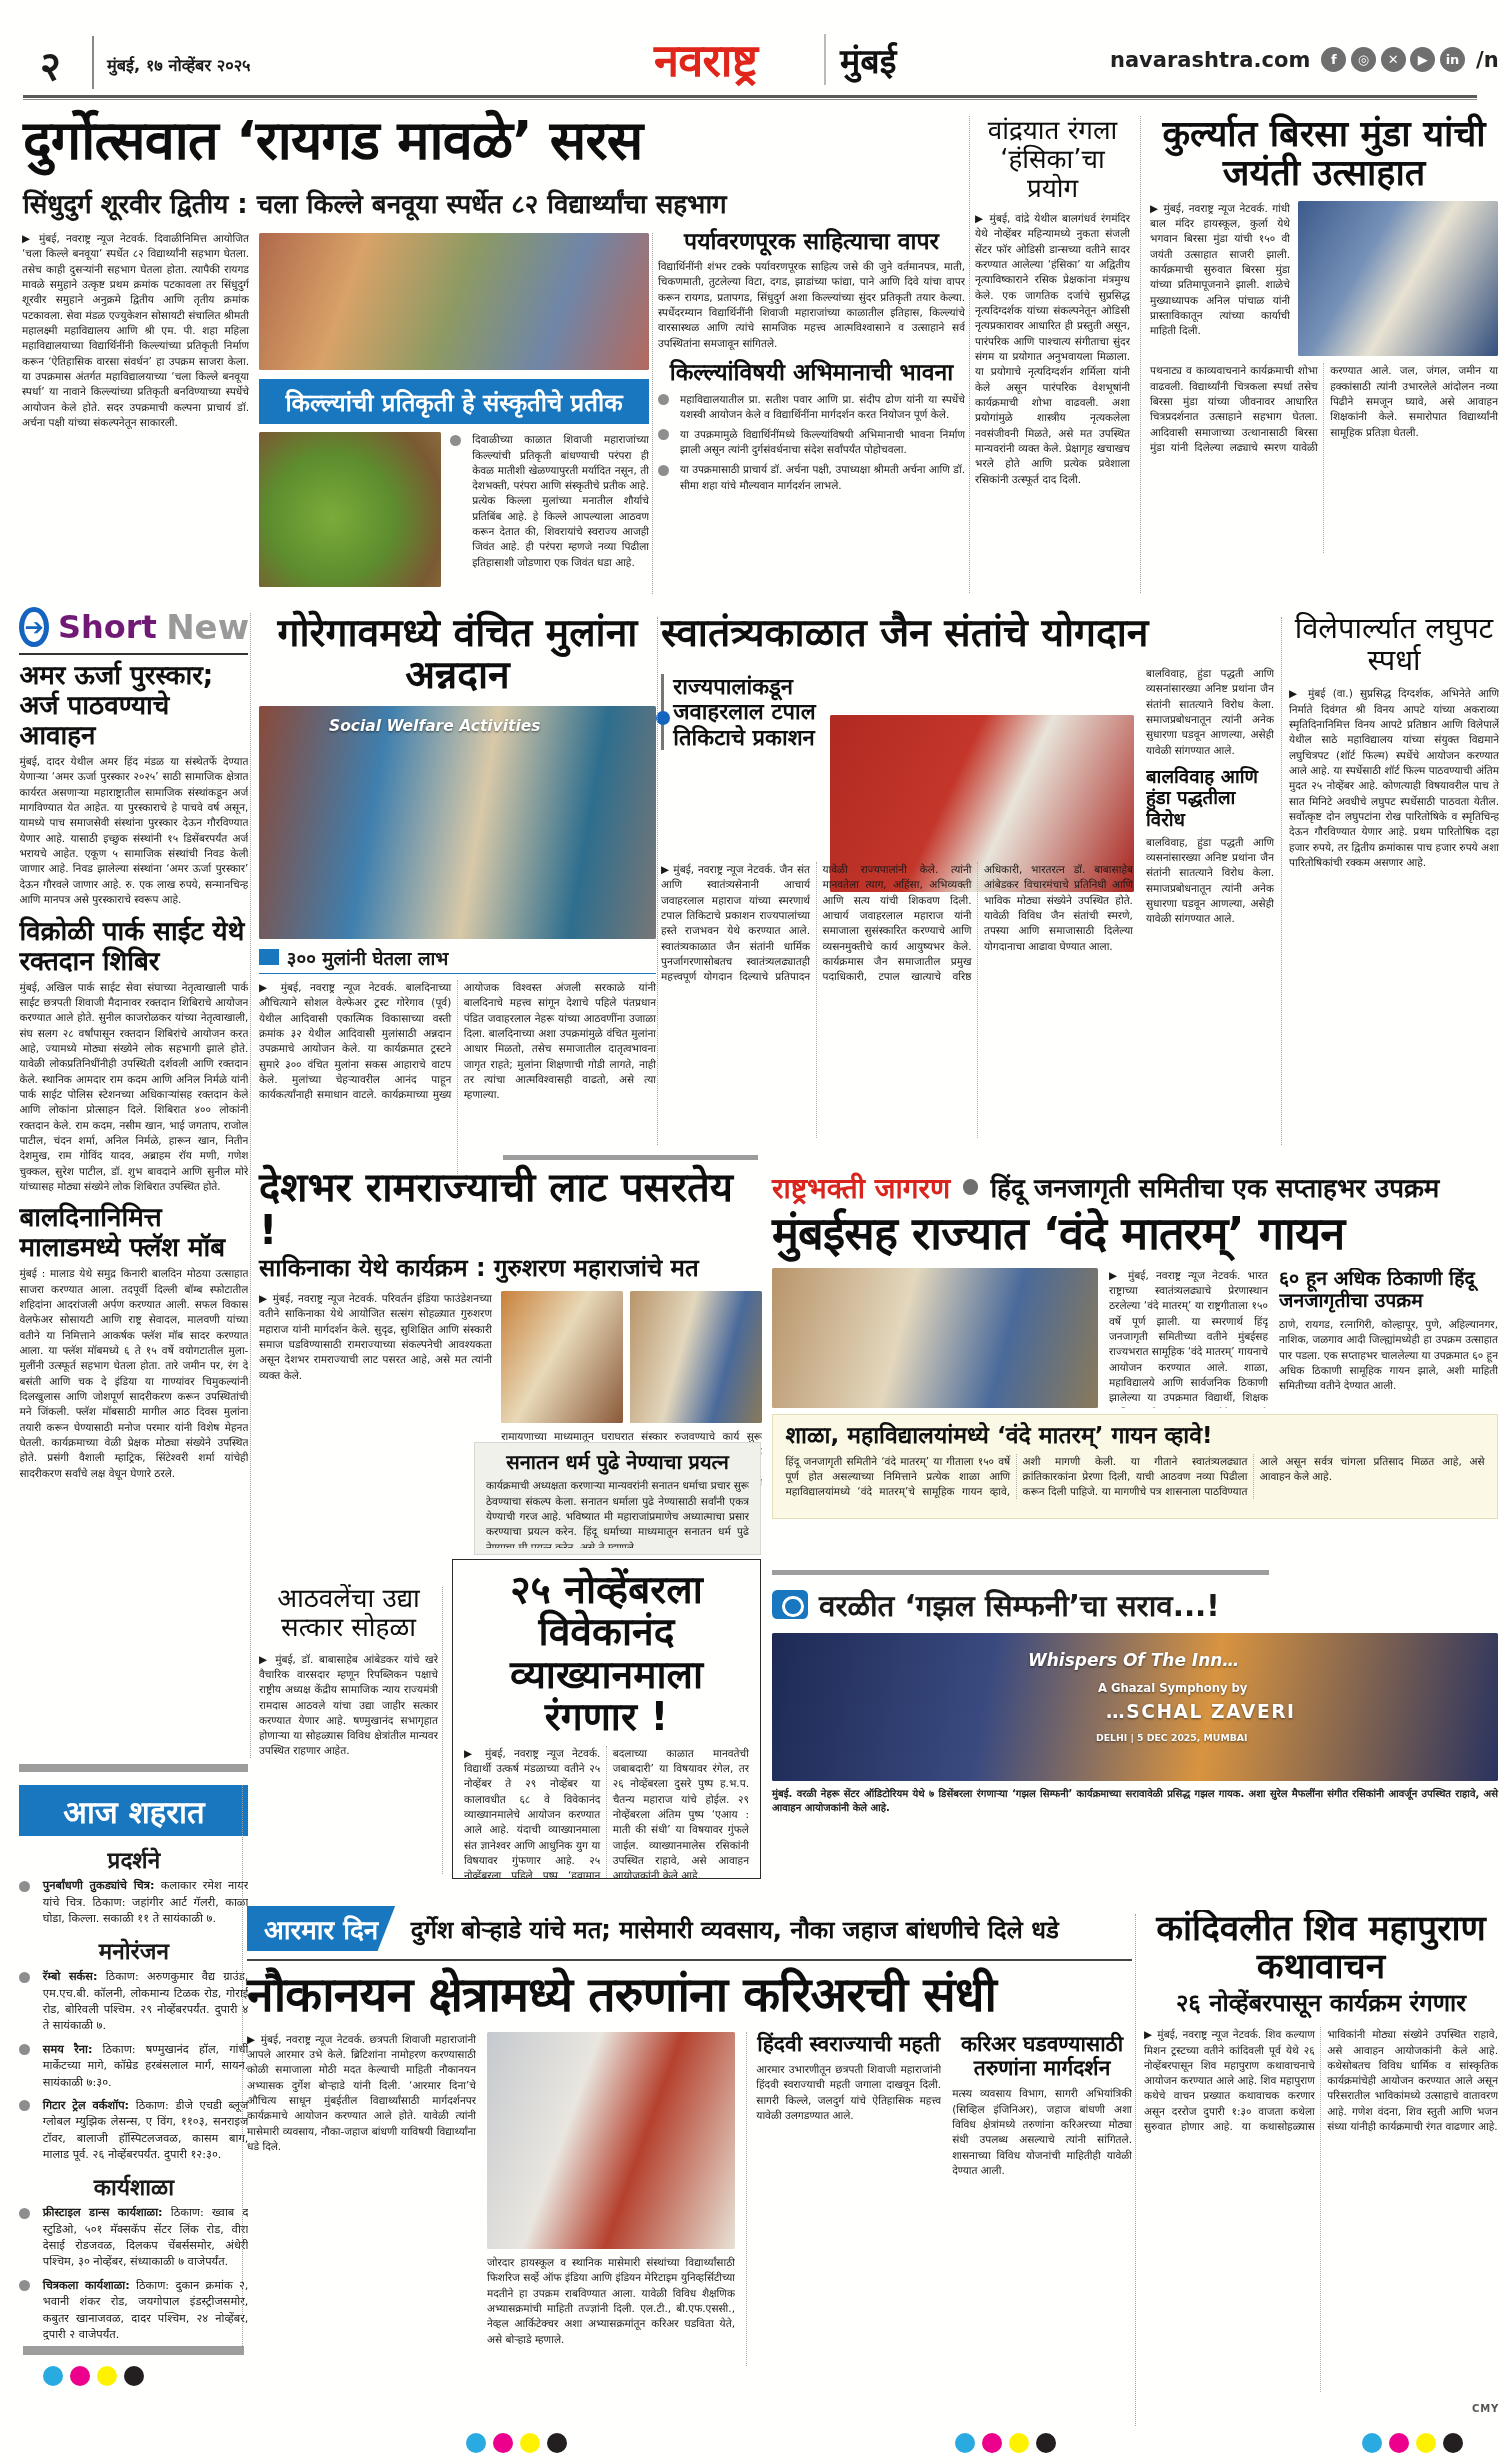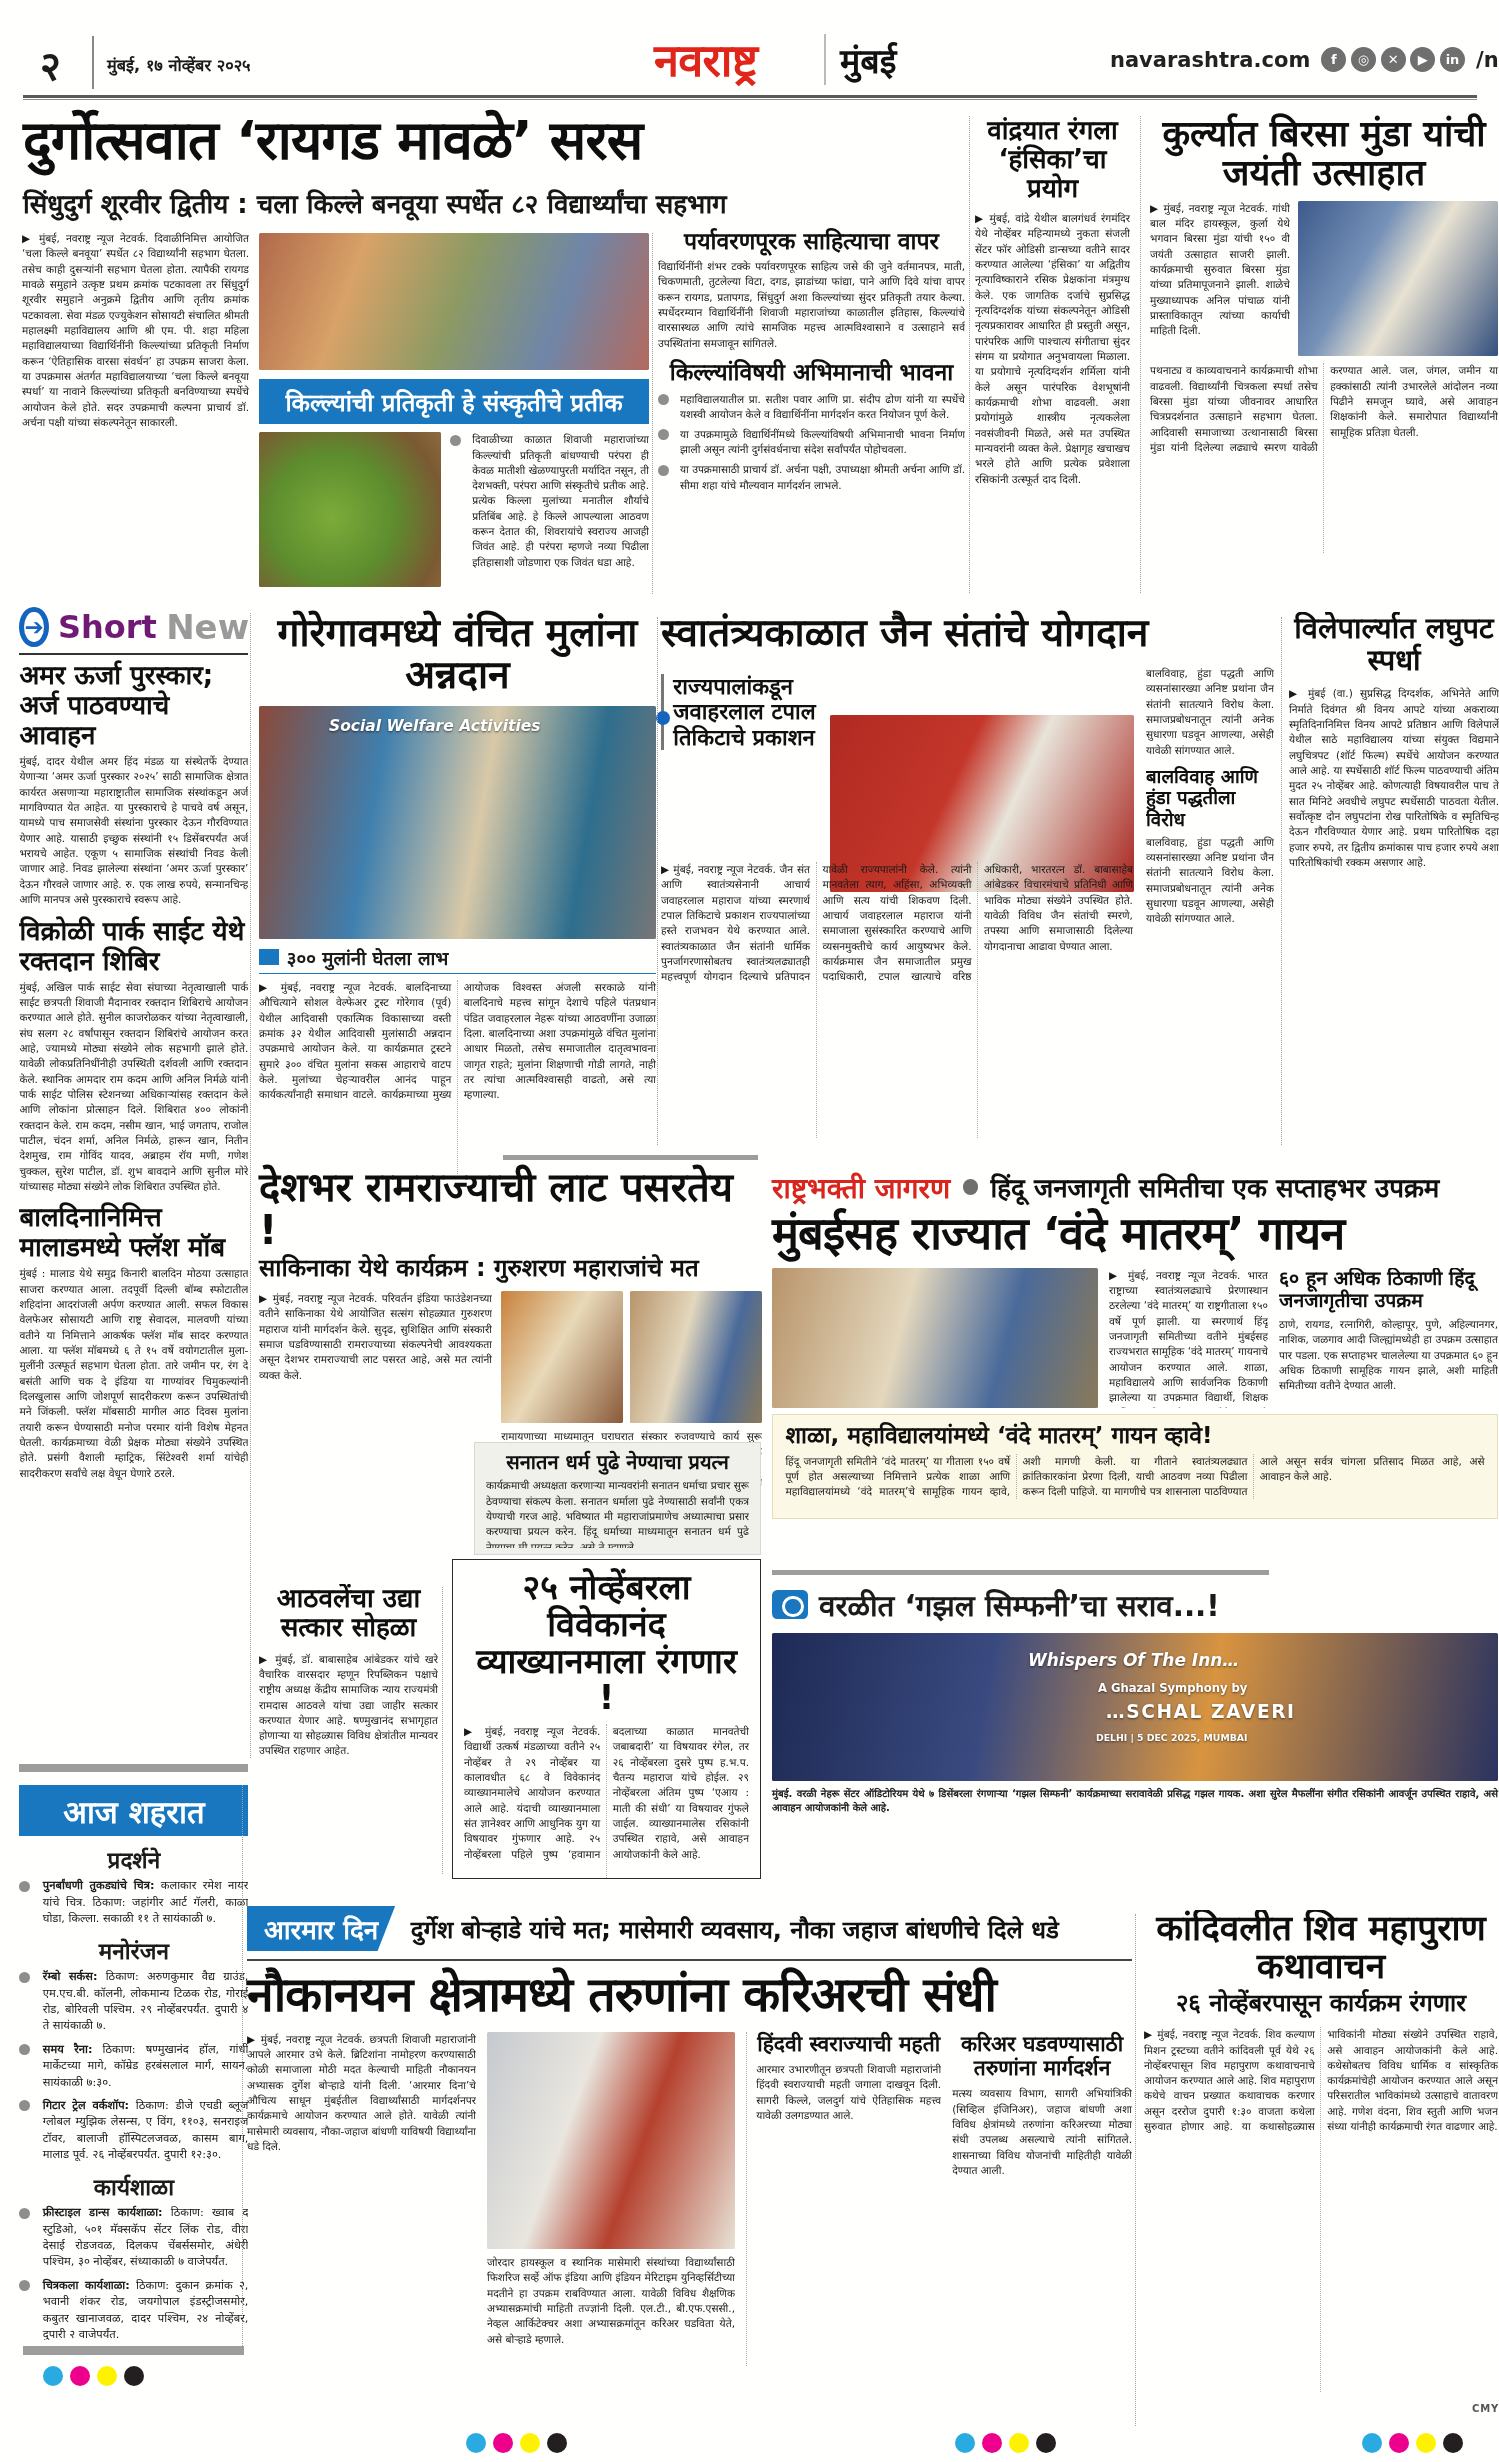--- a/index.html
+++ b/index.html
@@ -17,21 +17,21 @@
   .vrule { width:1.6px; background:#888; }
   .toprule { left:23px; right:23px; border-top:3.1px solid #5a5a5a; border-bottom:1.2px solid #8a8a8a; height:5.4px; }
   .soc { display:inline-flex; gap:4.7px; vertical-align:middle; }
   .soc span { width:25px; height:25px; border-radius:50%; background:#6f6f6f; color:#fff;
               font-size:13px; font-weight:700; display:inline-flex; align-items:center; justify-content:center; }
 
   
   .h-xl  { font-size:54px; font-weight:800; color:#0e0e0e; letter-spacing:-0.8px; line-height:1.02; }
   .h-sub { font-size:26px; font-weight:800; color:#161616; }
   .h-lg  { font-size:36px; font-weight:800; color:#0e0e0e; line-height:1.08; text-align:center; }
-  .h-md  { font-size:29px; font-weight:700; color:#0e0e0e; line-height:1.12; text-align:center; }
+  .h-md  { font-size:29px; font-weight:400; color:#0e0e0e; line-height:1.12; text-align:center; }
   .h-sm  { font-size:21px; font-weight:800; color:#101010; line-height:1.15; }
   .body-txt { font-size:10.5px; line-height:1.46; text-align:justify; color:#191919; }
   .cols2 { columns:2; column-gap:12.4px; column-rule:0.8px dotted #adadad; }
   .cols3 { columns:3; column-gap:12.4px; column-rule:0.8px dotted #adadad; }
   .kicker-red { color:#d9251d; font-size:28px; font-weight:800; }
   .kicker-blk { color:#101010; font-size:26px; font-weight:800; }
   .bullet-dot { display:inline-block; width:11px; height:11px; border-radius:50%; background:#8e8e8e; margin-right:6.2px; }
   .bluebar-title { background:#1877bf; color:#fff; font-size:24px; font-weight:800; text-align:center; padding:6.2px 4.7px; }
   .graybar { background:#9d9d9d; }
   .vsep { border-left:1.6px dotted #9f9f9f; width:0; }
@@ -231,21 +231,21 @@
     </div>
   </div>
 
   <div class="abs" style="left:259px; top:1584px; width:179px; height:295px; overflow:hidden;">
     <div class="h-md" style="font-size:26px;">आठवलेंचा उद्या सत्कार सोहळा</div>
     <div class="body-txt" style="margin-top:9.3px;">▶ मुंबई, डॉ. बाबासाहेब आंबेडकर यांचे खरे वैचारिक वारसदार म्हणून रिपब्लिकन पक्षाचे राष्ट्रीय अध्यक्ष केंद्रीय सामाजिक न्याय राज्यमंत्री रामदास आठवले यांचा उद्या जाहीर सत्कार करण्यात येणार आहे. षण्मुखानंद सभागृहात होणाऱ्या या सोहळ्यास विविध क्षेत्रांतील मान्यवर उपस्थित राहणार आहेत.</div>
   </div>
   <div class="abs vsep" style="left:442px; top:1587px; height:287px;"></div>
 
   <div class="abs boxed" style="left:452px; top:1559px; width:309px; height:320px; padding:9.3px 11px; overflow:hidden;">
-    <div class="h-lg" style="font-size:34px;">२५ नोव्हेंबरला विवेकानंद व्याख्यानमाला रंगणार !</div>
+    <div class="h-lg" style="font-size:39px;">२५ नोव्हेंबरला विवेकानंद व्याख्यानमाला रंगणार !</div>
     <div class="body-txt cols2" style="margin-top:7.8px; height:202px;">▶ मुंबई, नवराष्ट्र न्यूज नेटवर्क. विद्यार्थी उत्कर्ष मंडळाच्या वतीने २५ नोव्हेंबर ते २९ नोव्हेंबर या कालावधीत ६८ वे विवेकानंद व्याख्यानमालेचे आयोजन करण्यात आले आहे. यंदाची व्याख्यानमाला संत ज्ञानेश्वर आणि आधुनिक युग या विषयावर गुंफणार आहे. २५ नोव्हेंबरला पहिले पुष्प ‘हवामान बदलाच्या काळात मानवतेची जबाबदारी’ या विषयावर रंगेल, तर २६ नोव्हेंबरला दुसरे पुष्प ह.भ.प. चैतन्य महाराज यांचे होईल. २९ नोव्हेंबरला अंतिम पुष्प ‘एआय : माती की संधी’ या विषयावर गुंफले जाईल. व्याख्यानमालेस रसिकांनी उपस्थित राहावे, असे आवाहन आयोजकांनी केले आहे.</div>
   </div>
 
   <div class="abs graybar" style="left:772px; top:1570px; width:497px; height:4.7px;"></div>
   <div class="abs" style="left:772px; top:1584px; width:726px; height:295px;">
     <div style="display:flex; align-items:center; gap:11px;">
       <span class="camicon"></span>
       <span style="font-size:29.5px; font-weight:800;">वरळीत ‘गझल सिम्फनी’चा सराव...!</span>
     </div>
     <div class="ph ghz" style="width:100%; height:148px; margin-top:7.8px;">

